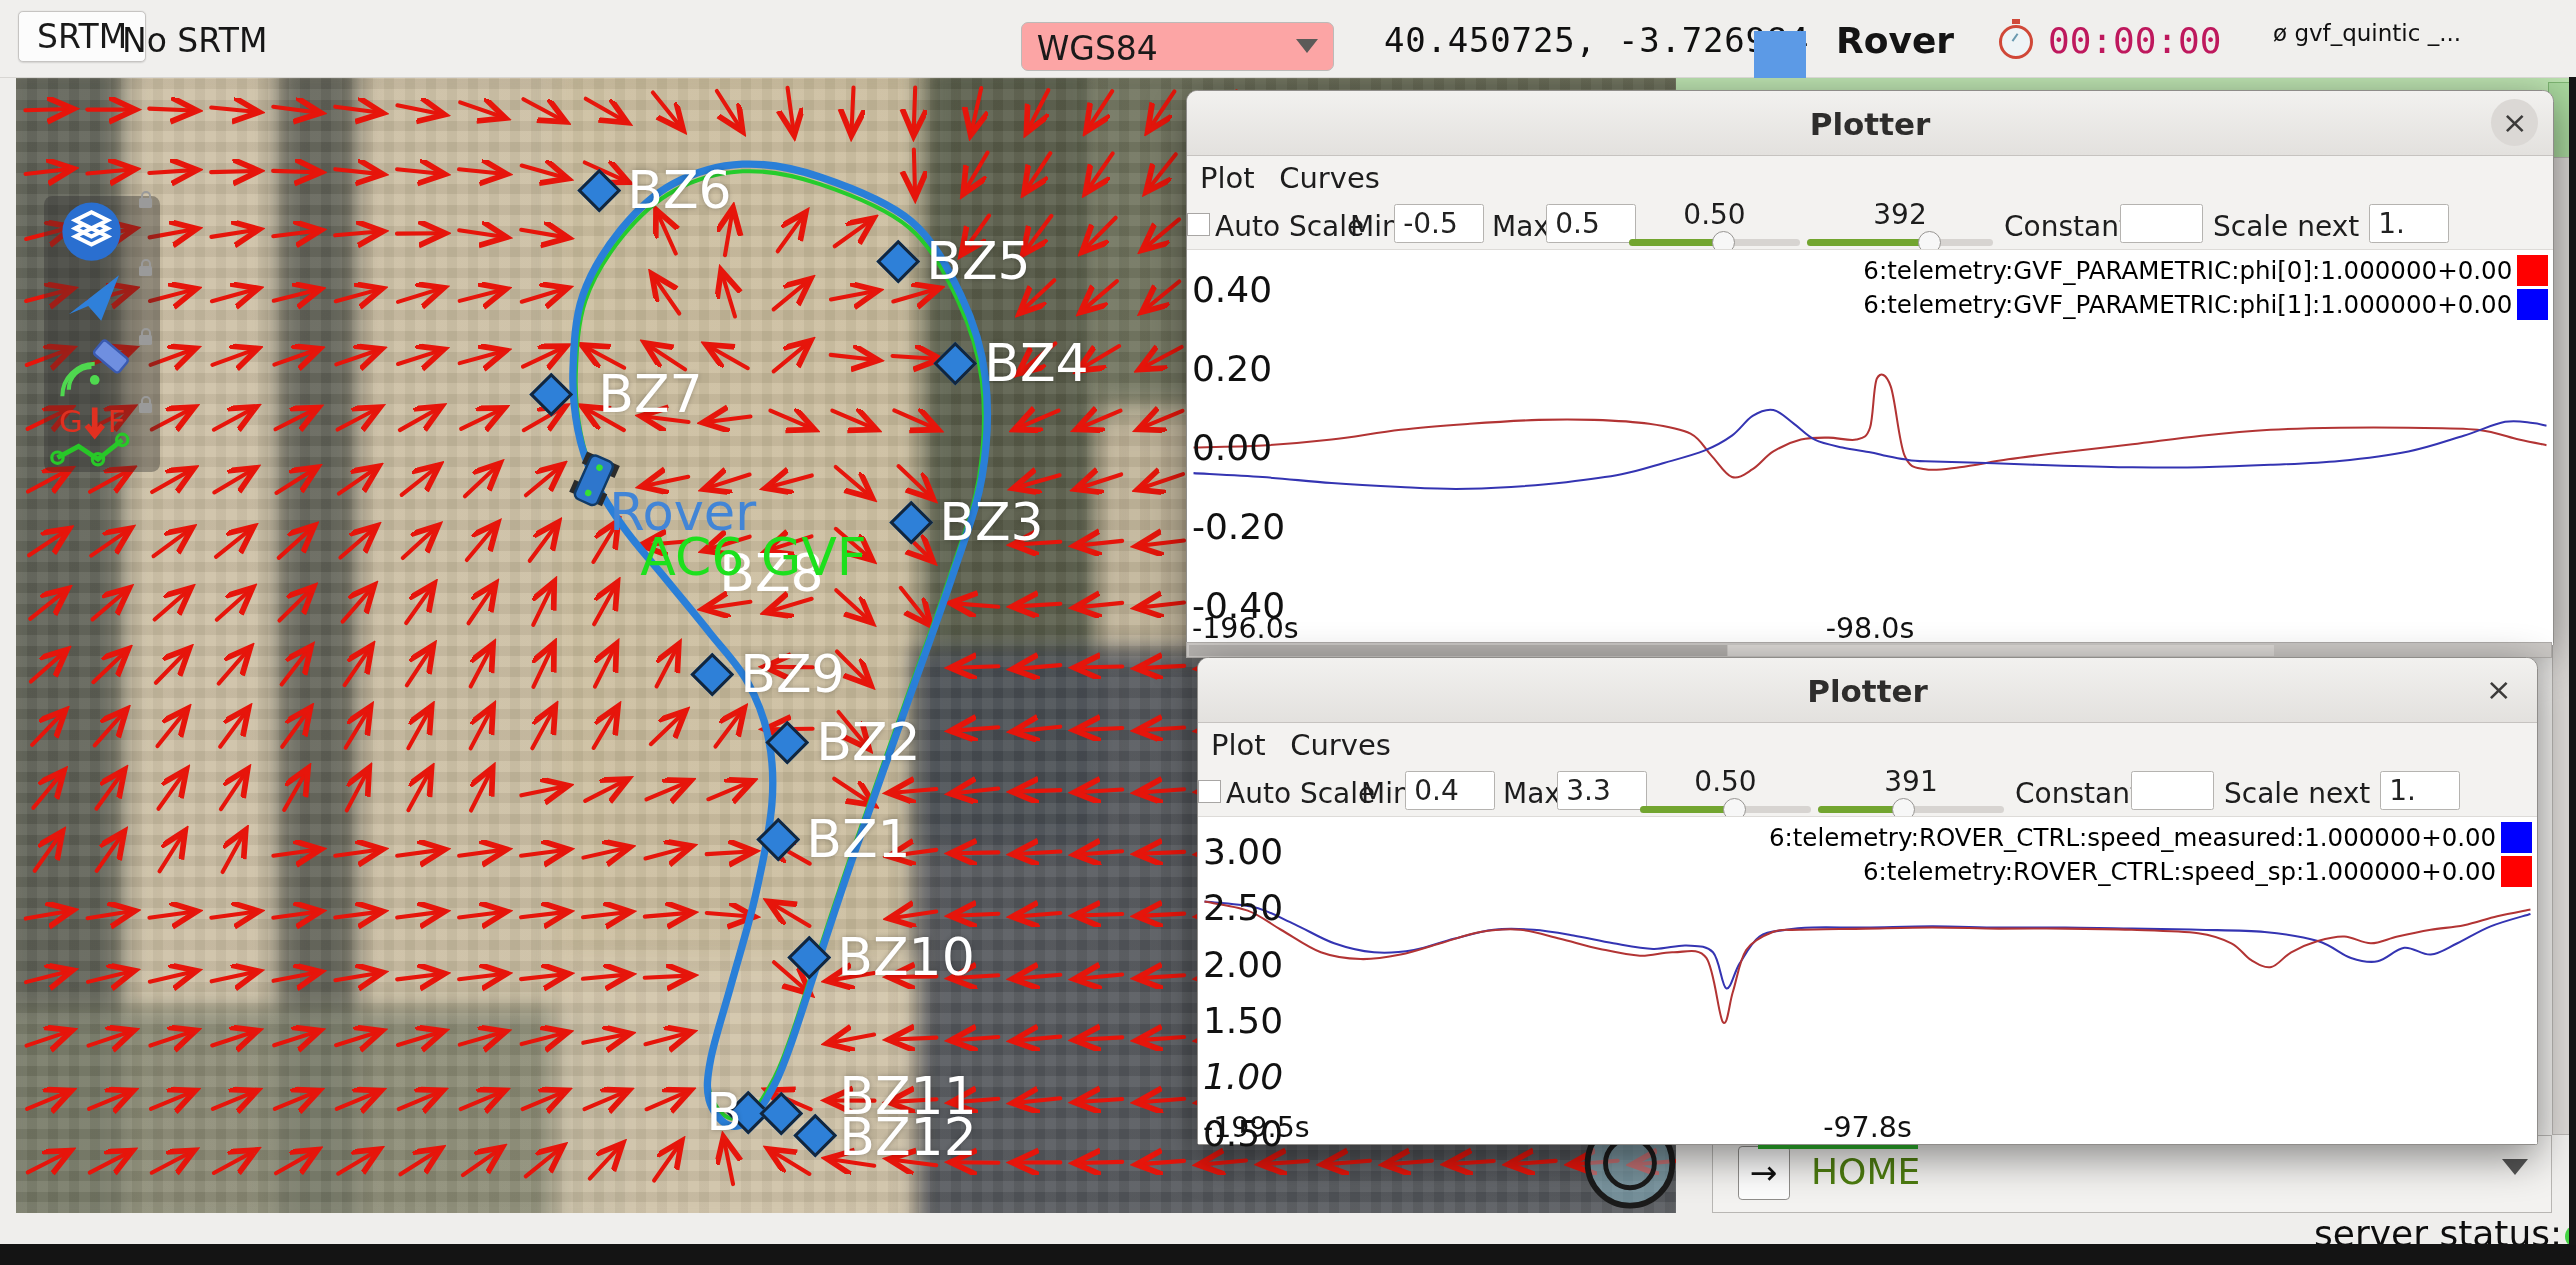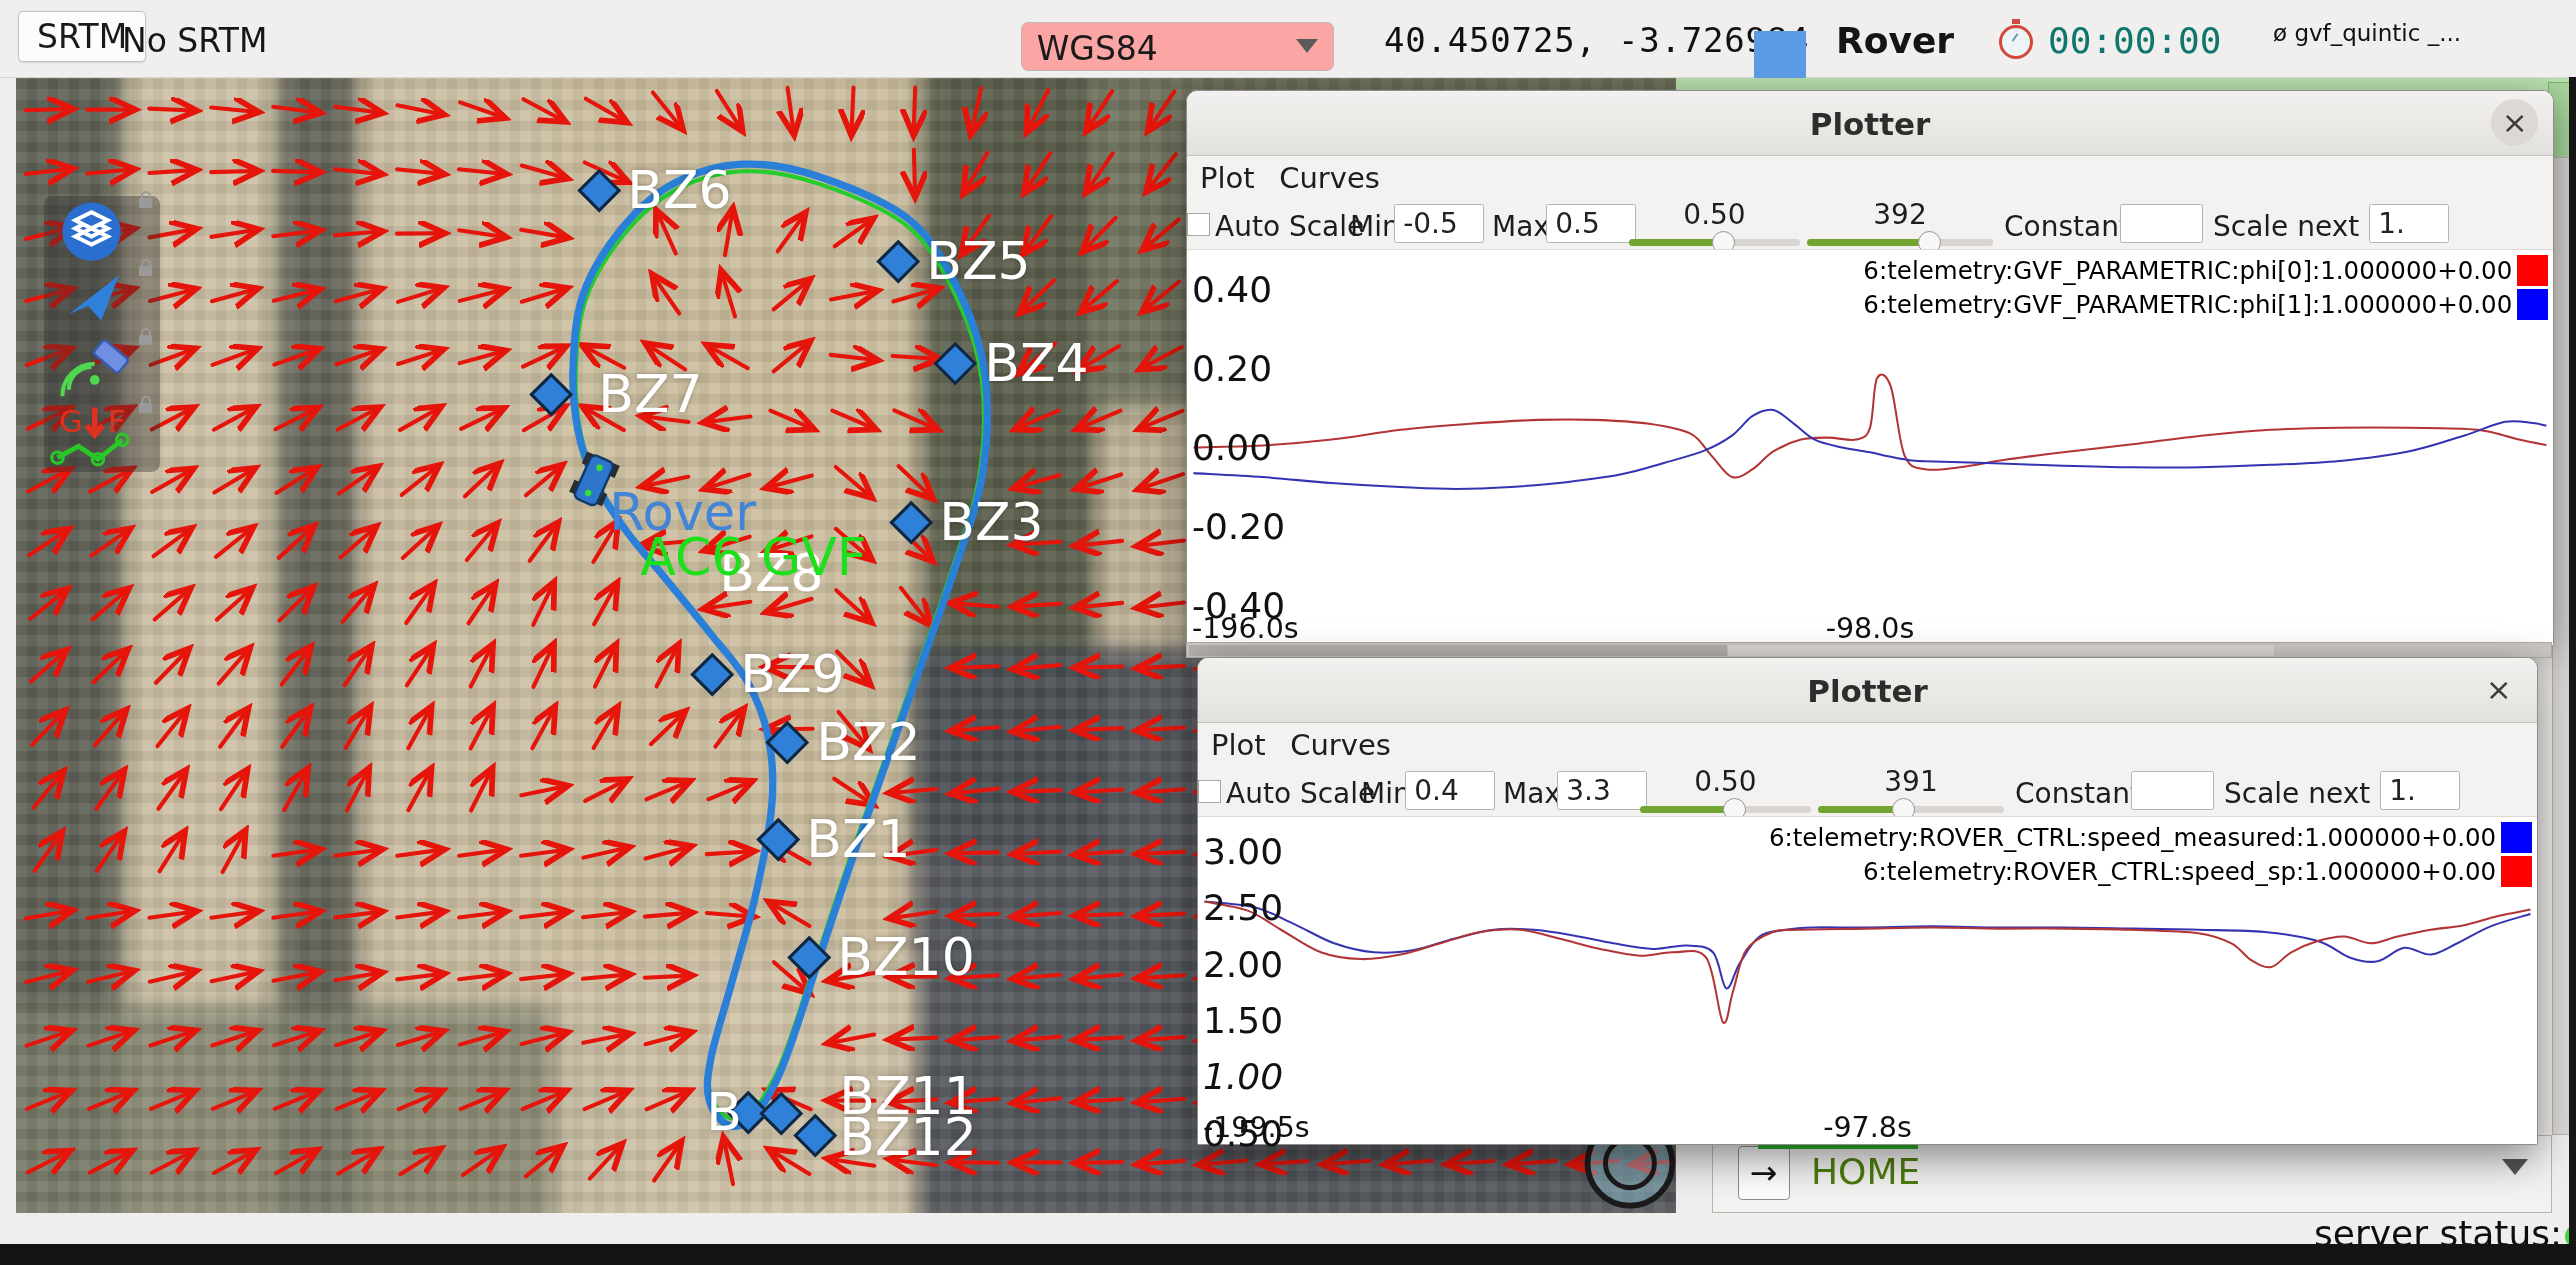--- a/index.html
+++ b/index.html
@@ -12,21 +12,21 @@
   #srtm-status{position:absolute;left:122px;top:21px;font-size:33px;color:#161616;}
   #datum{position:absolute;left:1021px;top:22px;width:311px;height:47px;background:#fca5a5;border:0.8px solid #bcbab8;border-radius:7px;}
   #datum .dt{position:absolute;left:14.7px;top:5.7px;font-size:33px;color:#1a1a1a;}
   #datum .arr{position:absolute;right:14.7px;top:16.3px;width:0;height:0;border-left:11.4px solid transparent;border-right:11.4px solid transparent;border-top:14.7px solid #5c5a58;}
   #coords{position:absolute;left:1384px;top:19.6px;font-size:34px;color:#101010;font-family:"DejaVu Sans Mono",monospace;letter-spacing:0.8px;}
   #ac-swatch{position:absolute;left:1754px;top:31px;width:52px;height:47px;background:#5c9ae6;}
   #ac-name{position:absolute;left:1836px;top:19.6px;font-size:36px;font-weight:bold;color:#141414;}
   #stopwatch{position:absolute;left:1999px;top:24.5px;width:34px;height:34px;border:3.3px solid #d04838;border-radius:50%;background:#eef4f6;box-sizing:border-box;}
   #stopwatch:before{content:"";position:absolute;left:9.8px;top:-8.2px;width:8.2px;height:4.9px;background:#d04838;}
   #stopwatch:after{content:"";position:absolute;left:12.2px;top:5.7px;width:2.4px;height:9px;background:#6a9ab0;transform:rotate(35deg);}
-  #flight-time{position:absolute;left:2048px;top:19.6px;font-size:36px;color:#0f766e;font-family:"DejaVu Sans Mono",monospace;}
+  #flight-time{position:absolute;left:2048px;top:19.6px;font-size:36px;color:#be185d;font-family:"DejaVu Sans Mono",monospace;}
   #block-label{position:absolute;left:2273px;top:19.6px;font-size:23px;color:#101010;white-space:nowrap;}
   
   #map{position:absolute;left:16.3px;top:77px;width:1660px;height:1136px;background:#b5a88f;overflow:hidden;z-index:1;}
   .blob{position:absolute;filter:blur(11.4px);}
   #pixgrid{position:absolute;left:0;top:0;right:0;bottom:0;
     background-image:repeating-linear-gradient(0deg,rgba(255,255,255,.05) 0 10.6px,rgba(0,0,0,.05) 10.6px 21px),
                      repeating-linear-gradient(90deg,rgba(255,255,255,.04) 0 10.6px,rgba(0,0,0,.04) 10.6px 21px);}
   #map-svg{position:absolute;left:0;top:0;}
   #wp-layer{position:absolute;left:0;top:0;width:100%;height:100%;}
   .wp-diamond{position:absolute;width:24.5px;height:24.5px;background:#2e80d8;border:3.3px solid #12263d;transform:rotate(45deg);box-sizing:content-box;}

